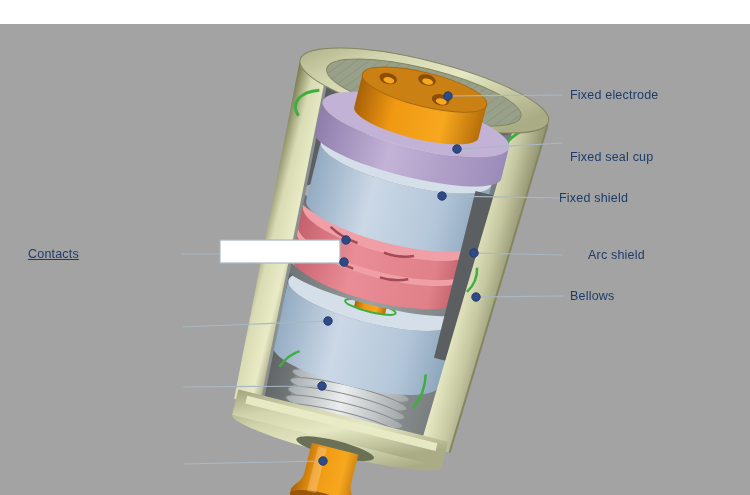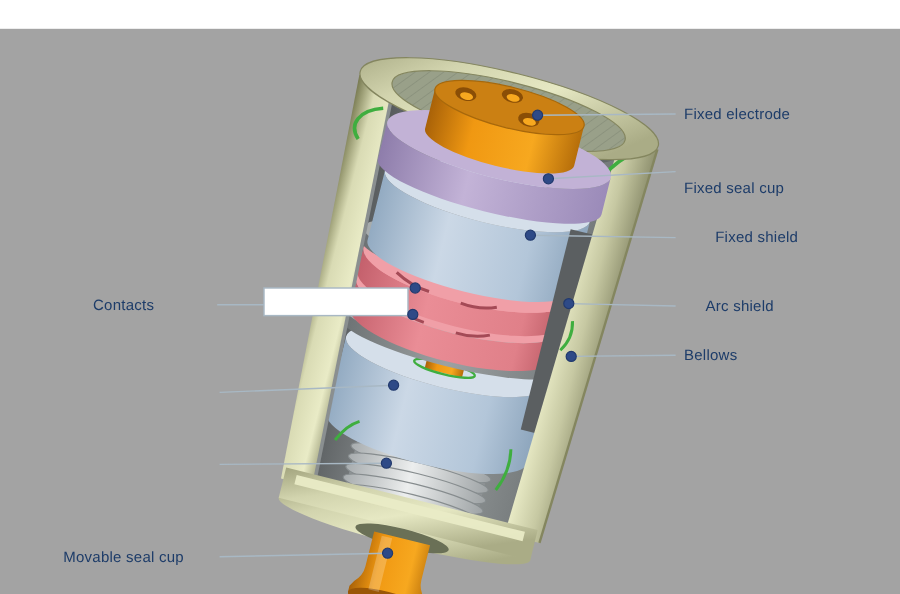--- a/index.html
+++ b/index.html
@@ -13,21 +13,21 @@
   }
   .stage svg{position:absolute;left:0;top:0;}
   .lbl{
     position:absolute;
     font-size:12.5px;
     line-height:16px;
     color:#1d3c69;
     letter-spacing:.2px;
     white-space:nowrap;
   }
-  .lbl.left{width:150px;text-align:center;}
+  .lbl.left{width:150px;text-align:left;text-decoration:underline;}
 </style>
 </head>
 <body>
 
 <div class="stage">
 
 <svg width="750" height="495" viewBox="0 0 750 495">
   <defs>
     <linearGradient id="gInt" x1="0" y1="0" x2="1" y2="0">
       <stop offset="0" stop-color="#565a5c"></stop>
@@ -227,19 +227,18 @@
     <circle cx="346" cy="216" r="4.2"></circle>
     <circle cx="344" cy="238" r="4.2"></circle>
     <circle cx="328" cy="297" r="4.2"></circle>
     <circle cx="322" cy="362" r="4.2"></circle>
     <circle cx="323" cy="437" r="4.2"></circle>
   </g>
 </svg>
 
 <div class="lbl" style="left:570px;top:63px">Fixed electrode</div>
 <div class="lbl" style="left:570px;top:125px">Fixed seal cup</div>
-<div class="lbl" style="left:596px;top:166px">Fixed shield</div>
+<div class="lbl" style="left:559px;top:166px">Fixed shield</div>
 <div class="lbl" style="left:588px;top:223px">Arc shield</div>
 <div class="lbl" style="left:570px;top:264px">Bellows</div>
 <div class="lbl left" style="left:28px;top:222px">Contacts</div>
-<div class="lbl left" style="left:28px;top:432px">Movable seal cup</div>
 
 </div>
 
 </body></html>

